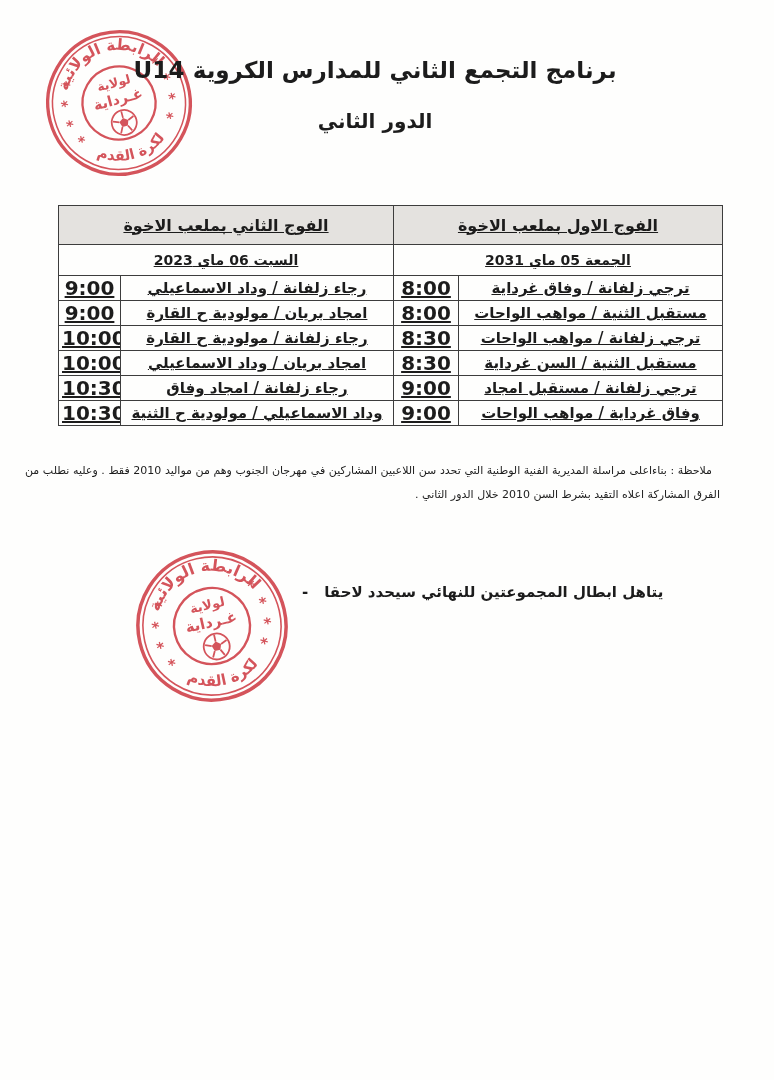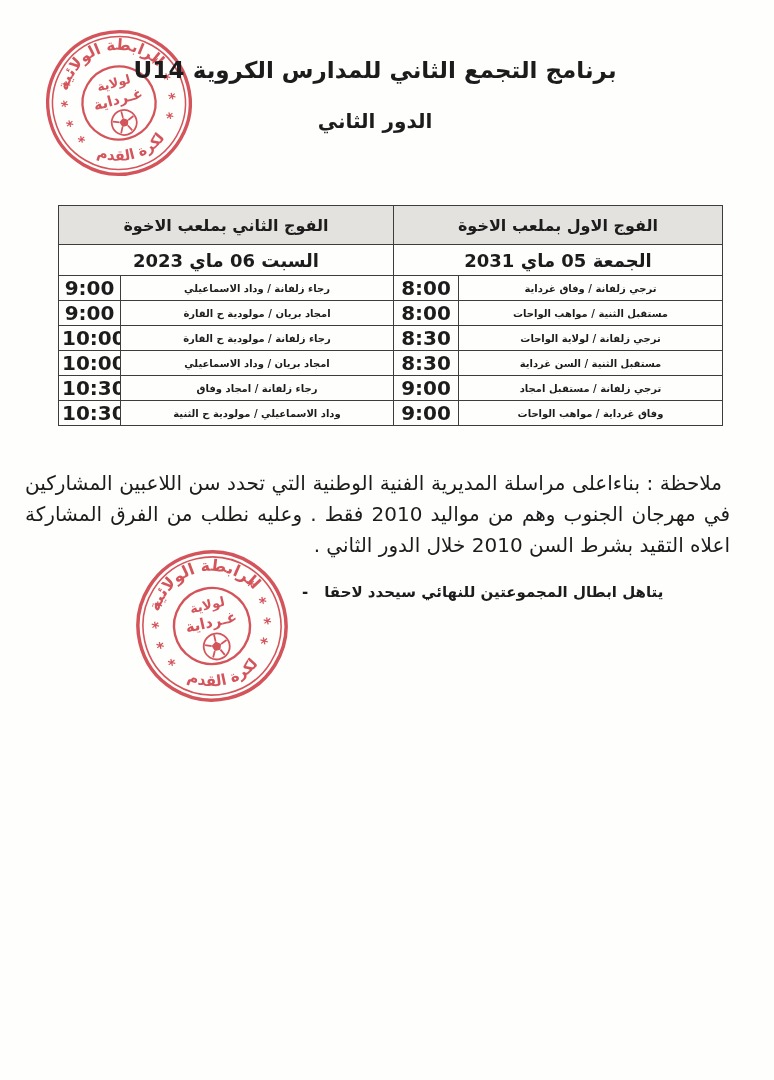--- a/index.html
+++ b/index.html
@@ -25,31 +25,31 @@
   .stamp svg{display:block;width:100%;height:100%;}
   #stamp-top{left:42px;top:26px;width:154px;height:154px;transform:rotate(-15deg);}
   #stamp-mid{left:132px;top:546px;width:160px;height:160px;transform:rotate(-13deg);}
   
   table.schedule{
     position:absolute;left:58px;top:205px;width:664px;
     border-collapse:collapse;direction:rtl;table-layout:fixed;z-index:3;
   }
   table.schedule th,table.schedule td{
     border:1.6px solid #3d3d3d;padding:0 3px;text-align:center;vertical-align:middle;
-    overflow:hidden;white-space:nowrap;
+    overflow:hidden;white-space:nowrap;text-decoration:underline;
   }
   th.group-header{height:38px;background:#e4e2df;font-size:16px;font-weight:bold;}
-  td.date-cell{height:30px;font-size:18px;font-weight:bold;}
-  td.fixture-cell{height:24px;font-size:10px;font-weight:bold;}
+  td.date-cell{height:30px;font-size:14px;font-weight:bold;}
+  td.fixture-cell{height:24px;font-size:15px;font-weight:bold;}
   td.time-cell{font-size:20px;font-weight:bold;direction:ltr;}
   
   .note{
-    position:absolute;top:448px;right:44px;left:25px;
+    position:absolute;top:448px;right:54px;left:25px;
     direction:rtl;text-align:justify;text-indent:8px;
-    font-size:20px;line-height:31px;z-index:3;
+    font-size:11px;line-height:24px;z-index:3;
   }
   
   .bullet-line{
     position:absolute;top:583px;left:302px;direction:ltr;z-index:3;
     display:flex;gap:16px;align-items:flex-start;
     font-size:15px;font-weight:bold;
   }
   .bullet-line .b-text{direction:rtl;}
 </style>
 </head>
@@ -156,21 +156,21 @@
           <td class="fixture-cell">رجاء زلفانة / وداد الاسماعيلي</td>
           <td class="time-cell">9:00</td>
         </tr>
         <tr>
           <td class="fixture-cell">مستقبل الثنية / مواهب الواحات</td>
           <td class="time-cell">8:00</td>
           <td class="fixture-cell">امجاد بريان / مولودية ح القارة</td>
           <td class="time-cell">9:00</td>
         </tr>
         <tr>
-          <td class="fixture-cell">ترجي زلفانة / لولاية الواحات</td>
+          <td class="fixture-cell">ترجي زلفانة / مواهب الواحات</td>
           <td class="time-cell">8:30</td>
           <td class="fixture-cell">رجاء زلفانة / مولودية ح القارة</td>
           <td class="time-cell">10:00</td>
         </tr>
         <tr>
           <td class="fixture-cell">مستقبل الثنية / السن غرداية</td>
           <td class="time-cell">8:30</td>
           <td class="fixture-cell">امجاد بريان / وداد الاسماعيلي</td>
           <td class="time-cell">10:00</td>
         </tr>

